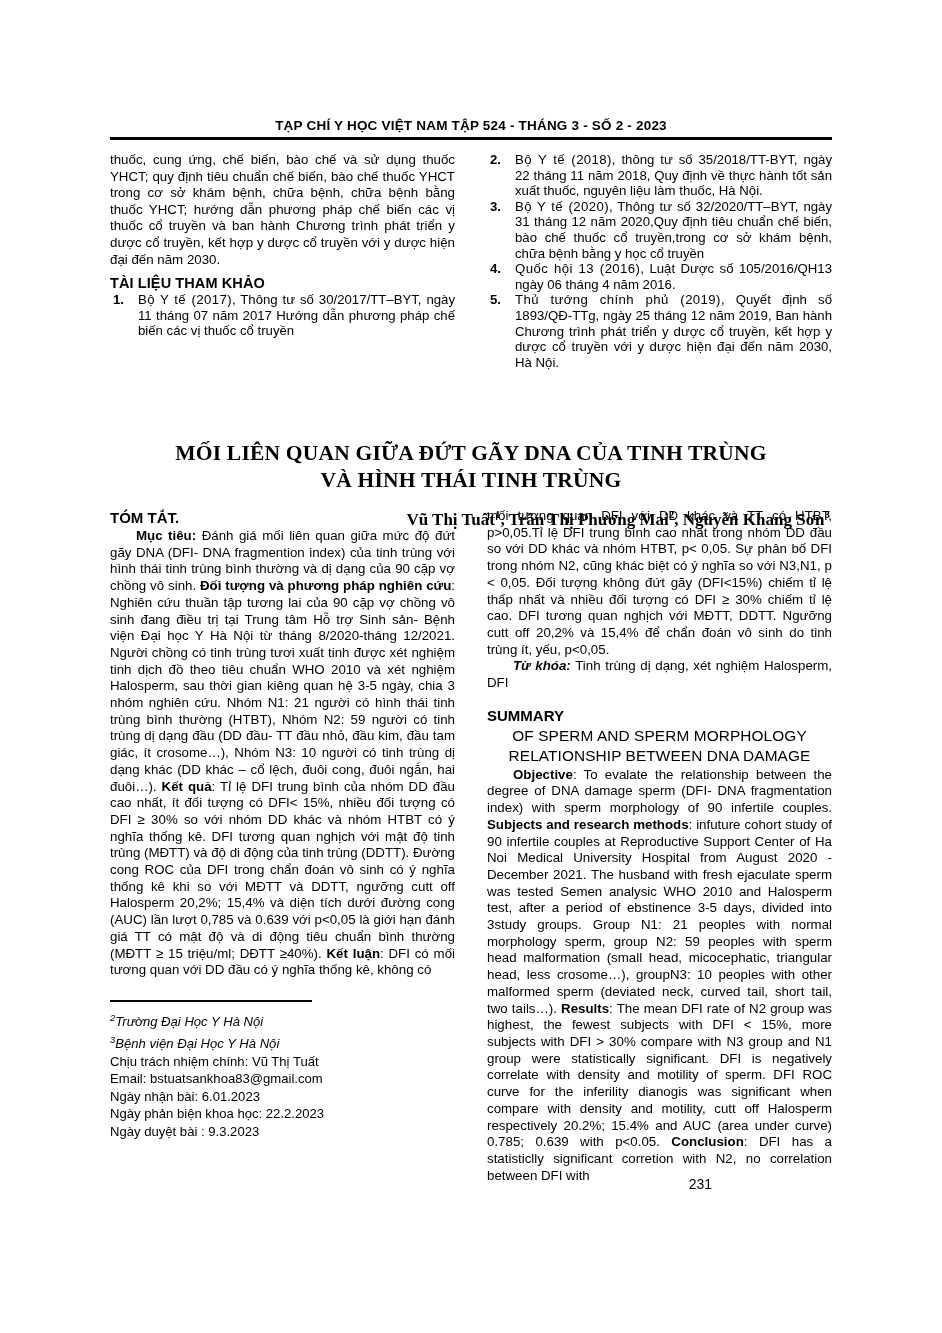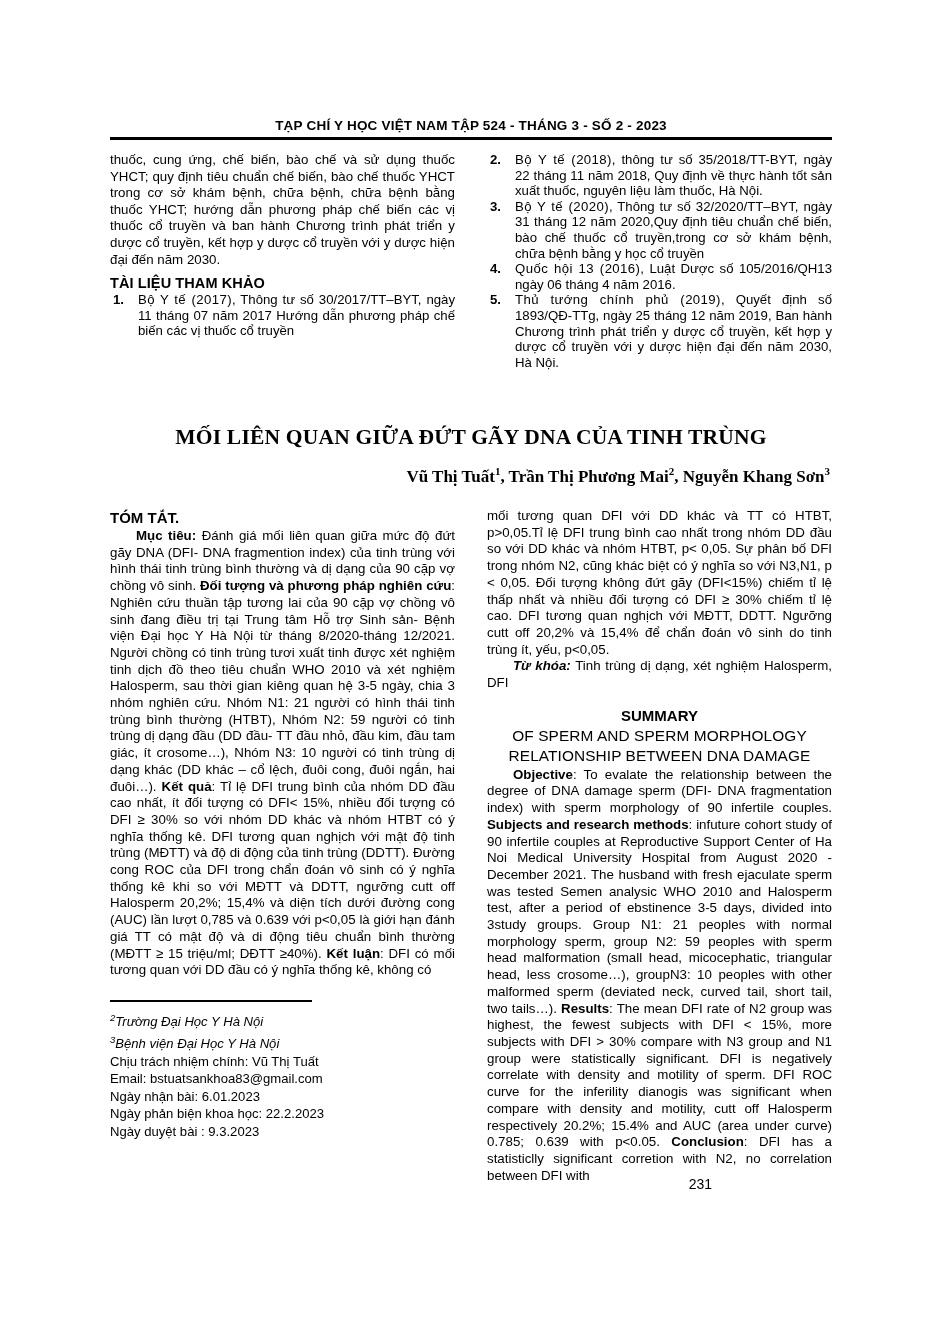--- a/index.html
+++ b/index.html
@@ -102,21 +102,21 @@
     font-weight: bold;
     text-align: left;
   }
   .ref-author { font-weight: normal; }
   .ref-spread { letter-spacing: 0.4px; }
 
   
   .title-block {
     position: absolute;
     left: 110px;
-    top: 424px;
+    top: 440px;
     width: 722px;
     text-align: center;
   }
   .art-title {
     font-family: "Liberation Serif", serif;
     font-weight: bold;
     font-size: 21.5px;
     line-height: 27px;
     letter-spacing: 0.2px;
     margin: 0;
@@ -243,34 +243,35 @@
         <li>
           <span class="num">5.</span><span class="ref-author ref-spread">Thủ tướng chính phủ (2019)</span><span>, Quyết định số 1893/QĐ-TTg, ngày 25 tháng 12 năm 2019, Ban hành Chương trình phát triển y dược cổ truyền, kết hợp y dược cổ truyền với y dược hiện đại đến năm 2030, Hà Nội.</span>
         </li>
       </ol>
     </div>
 
   </div>
 
   <div class="title-block">
     <div class="art-title">MỐI LIÊN QUAN GIỮA ĐỨT GÃY DNA CỦA TINH TRÙNG</div>
+    <div class="art-title">VÀ HÌNH THÁI TINH TRÙNG</div>
     <div class="authors">Vũ Thị Tuất<sup>1</sup>, Trần Thị Phương Mai<sup>2</sup>, Nguyễn Khang Sơn<sup>3</sup></div>
   </div>
 
   <div class="abs-cols">
 
     <div class="abs-col abs-col-left">
       <div class="abs-head">TÓM TẮT.</div>
       <p class="abs indent"><span class="b">Mục tiêu:</span><span> Đánh giá mối liên quan giữa mức độ đứt gãy DNA (DFI- DNA fragmention index) của tinh trùng với hình thái tinh trùng bình thường và dị dạng của 90 cặp vợ chồng vô sinh. </span><span class="b">Đối tượng và phương pháp nghiên cứu</span><span>: Nghiên cứu thuần tập tương lai của 90 cặp vợ chồng vô sinh đang điều trị tại Trung tâm Hỗ trợ Sinh sản- Bệnh viện Đại học Y Hà Nội từ tháng 8/2020-tháng 12/2021. Người chồng có tinh trùng tươi xuất tinh được xét nghiệm tinh dịch đồ theo tiêu chuẩn WHO 2010 và xét nghiệm Halosperm, sau thời gian kiêng quan hệ 3-5 ngày, chia 3 nhóm nghiên cứu. Nhóm N1: 21 người có hình thái tinh trùng bình thường (HTBT), Nhóm N2: 59 người có tinh trùng dị dạng đầu (DD đầu- TT đầu nhỏ, đầu kim, đầu tam giác, ít crosome…), Nhóm N3: 10 người có tinh trùng dị dạng khác (DD khác – cổ lệch, đuôi cong, đuôi ngắn, hai đuôi…). </span><span class="b">Kết quả</span><span>: Tỉ lệ DFI trung bình của nhóm DD đầu cao nhất, ít đối tượng có DFI&lt; 15%, nhiều đối tượng có DFI ≥ 30% so với nhóm DD khác và nhóm HTBT có ý nghĩa thống kê. DFI tương quan nghịch với mật độ tinh trùng (MĐTT) và độ di động của tinh trùng (DDTT). Đường cong ROC của DFI trong chẩn đoán vô sinh có ý nghĩa thống kê khi so với MĐTT và DDTT, ngưỡng cutt off  Halosperm 20,2%; 15,4% và diện tích dưới đường cong (AUC) lần lượt 0,785 và 0.639 với p&lt;0,05 là giới hạn đánh giá TT có mật độ và di động tiêu chuẩn bình thường (MĐTT ≥ 15 triệu/ml; DĐTT ≥40%). </span><span class="b">Kết luận</span><span>: DFI có mối tương quan với DD đầu có ý nghĩa thống kê, không có</span></p>
     </div>
 
     <div class="abs-col abs-col-right">
       <p class="abs"><span>mối tương quan DFI với DD khác và TT có HTBT, p&gt;0,05.Tỉ lệ DFI trung bình cao nhất trong nhóm DD đầu so với DD khác và nhóm HTBT, p&lt; 0,05. Sự phân bố DFI trong nhóm N2, cũng khác biệt có ý nghĩa so với N3,N1, p &lt; 0,05. Đối tượng không đứt gãy (DFI&lt;15%) chiếm tỉ lệ thấp nhất và nhiều đối tượng có DFI ≥ 30% chiếm tỉ lệ cao. DFI tương quan nghịch với MĐTT, DDTT. Ngưỡng cutt off  20,2% và 15,4% để chẩn đoán vô sinh do tinh trùng ít, yếu, p&lt;0,05.</span></p>
       <p class="abs indent kw"><span class="bi">Từ khóa:</span><span> Tinh trùng dị dạng, xét nghiệm Halosperm, DFI</span></p>
-      <div class="abs-head" style="margin-top:14px;text-align:center;">SUMMARY</div>
+      <div class="abs-head" style="margin-top:14px;">SUMMARY</div>
       <div class="en-title">OF SPERM AND SPERM MORPHOLOGY</div>
       <div class="en-title">RELATIONSHIP BETWEEN  DNA DAMAGE</div>
       <p class="abs indent"><span class="b">Objective</span><span>: To evalate the relationship between the degree of DNA damage sperm (DFI- DNA fragmentation index) with sperm morphology of 90 infertile couples. </span><span class="b">Subjects and research methods</span><span>: infuture cohort study of 90 infertile couples at Reproductive Support Center of Ha Noi Medical University Hospital from August 2020 - December 2021. The husband with fresh ejaculate sperm was tested Semen analysic WHO 2010 and Halosperm test, after a period of ebstinence 3-5 days, divided into 3study groups. Group N1: 21 peoples with normal morphology sperm, group N2: 59 peoples with sperm head malformation (small head, micocephatic, triangular head, less crosome…), groupN3: 10 peoples with other malformed sperm (deviated neck, curved tail, short tail, two tails…). </span><span class="b">Results</span><span>: The mean DFI rate of N2 group was highest, the fewest subjects with DFI &lt; 15%, more subjects with DFI &gt; 30% compare with N3 group and N1 group were statistically significant. DFI is negatively correlate with density and motility of sperm. DFI ROC curve for  the inferility dianogis was significant when compare with density and motility, cutt off Halosperm respectively 20.2%; 15.4% and AUC (area under curve) 0.785; 0.639 with p&lt;0.05. </span><span class="b">Conclusion</span><span>: DFI has a statisticlly significant corretion with N2, no correlation between DFI with</span></p>
     </div>
 
   </div>
 
   <div class="footnotes">
     <div class="fn-rule"></div>
     <p class="fn-line ital"><sup>2</sup><span>Trường Đại Học Y Hà Nội</span></p>

